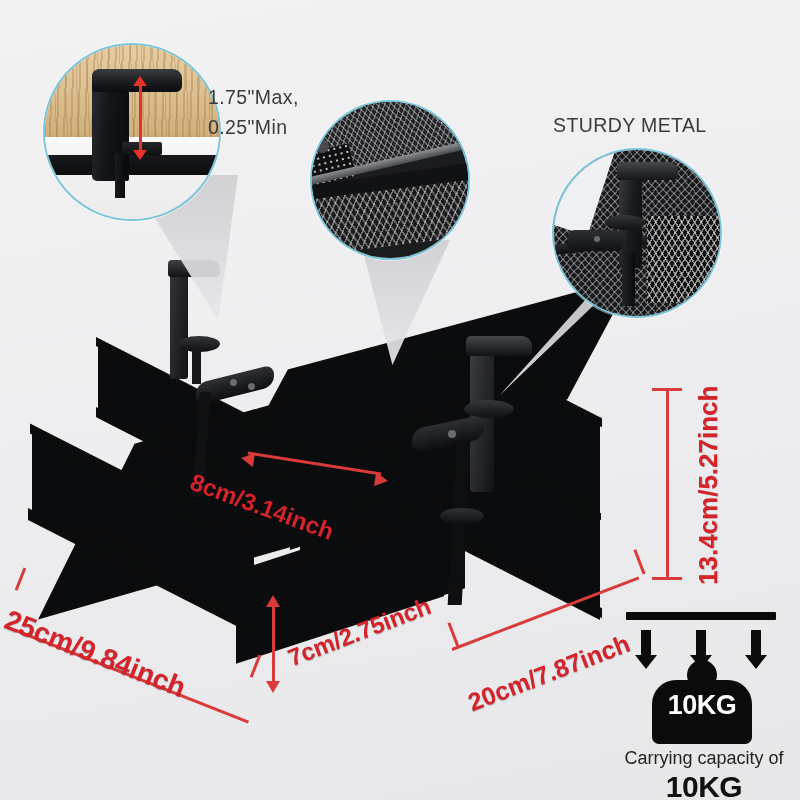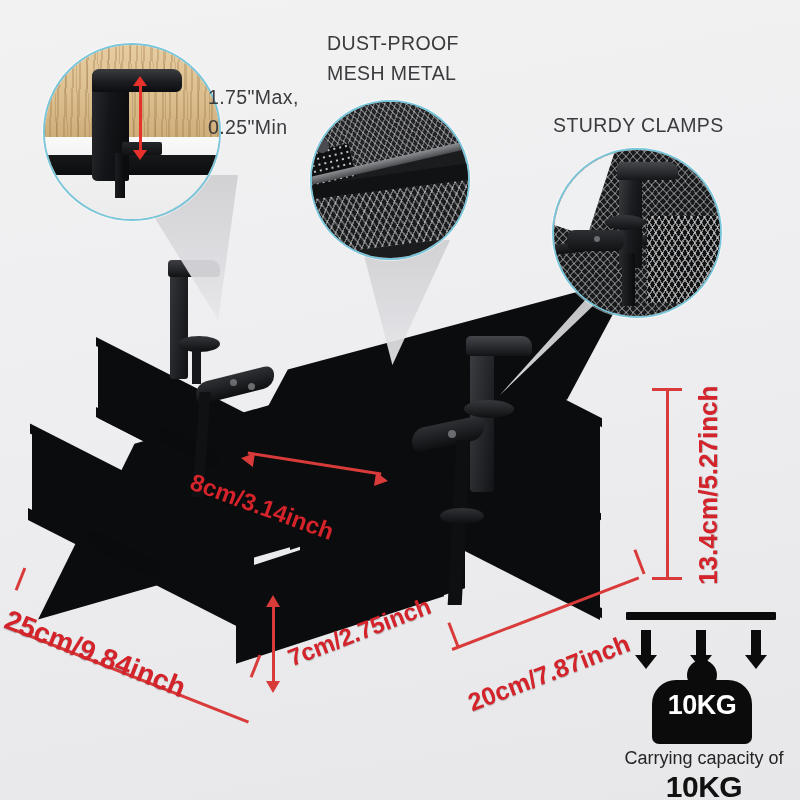--- a/index.html
+++ b/index.html
@@ -220,38 +220,36 @@
               clip-path:polygon(0% 0%, 100% 0%, 36% 100%);"></div>
   <div class="callout" style="left:310px;top:100px;width:160px;height:160px;">
     <div class="mesh-fill"></div>
     <div class="c2-top"></div>
     <div class="c2-porous"></div>
     <div class="c2-edge"></div>
     <div class="c2-mid"></div>
     <div class="c2-tray"></div>
     <div class="c2-dot"></div>
   </div>
-  <div class="hdg" style="left:327px;top:28px;">DUST-PROOF
-MESH METAL</div>
 
   <div class="cone" style="left:500px;top:280px;width:120px;height:115px;
               clip-path:polygon(86% 0%, 100% 0%, 0% 100%);"></div>
   <div class="callout" style="left:552px;top:148px;width:170px;height:170px;">
     <div class="c3-bg"></div>
     <div class="c3-lowerwhite"></div>
     <div class="c3-shelf"></div>
     <div class="c3-meshpanel"></div>
     <div class="c3-post"></div>
     <div class="c3-hook"></div>
     <div class="c3-knob"></div>
     <div class="c3-bracket"></div>
     <div class="c3-bolt" style="left:24%;top:52%;"></div>
     <div class="c3-stem"></div>
   </div>
-  <div class="hdg" style="left:553px;top:110px;">STURDY CLAMPS</div>
+  <div class="hdg" style="left:553px;top:110px;">STURDY METAL</div>
 
   <div class="dimline" style="left:247px;top:462px;width:135px;height:3px;transform:rotate(9deg);"></div>
   <div class="ah" style="left:241px;top:452px;border-top:7px solid transparent;border-bottom:7px solid transparent;
               border-right:13px solid #d93a3a;transform:rotate(9deg);"></div>
   <div class="ah" style="left:375px;top:473px;border-top:7px solid transparent;border-bottom:7px solid transparent;
               border-left:13px solid #d93a3a;transform:rotate(9deg);"></div>
   <div class="dimtext" style="left:196px;top:468px;font-size:24px;transform:rotate(20deg);transform-origin:left top;">8cm/3.14inch</div>
 
   <div class="dimline" style="left:16px;top:629px;width:250px;height:2.5px;transform:rotate(21.5deg);transform-origin:left center;"></div>
   <div class="tick" style="left:19px;top:567px;width:2.5px;height:24px;transform:rotate(21.5deg);"></div>

